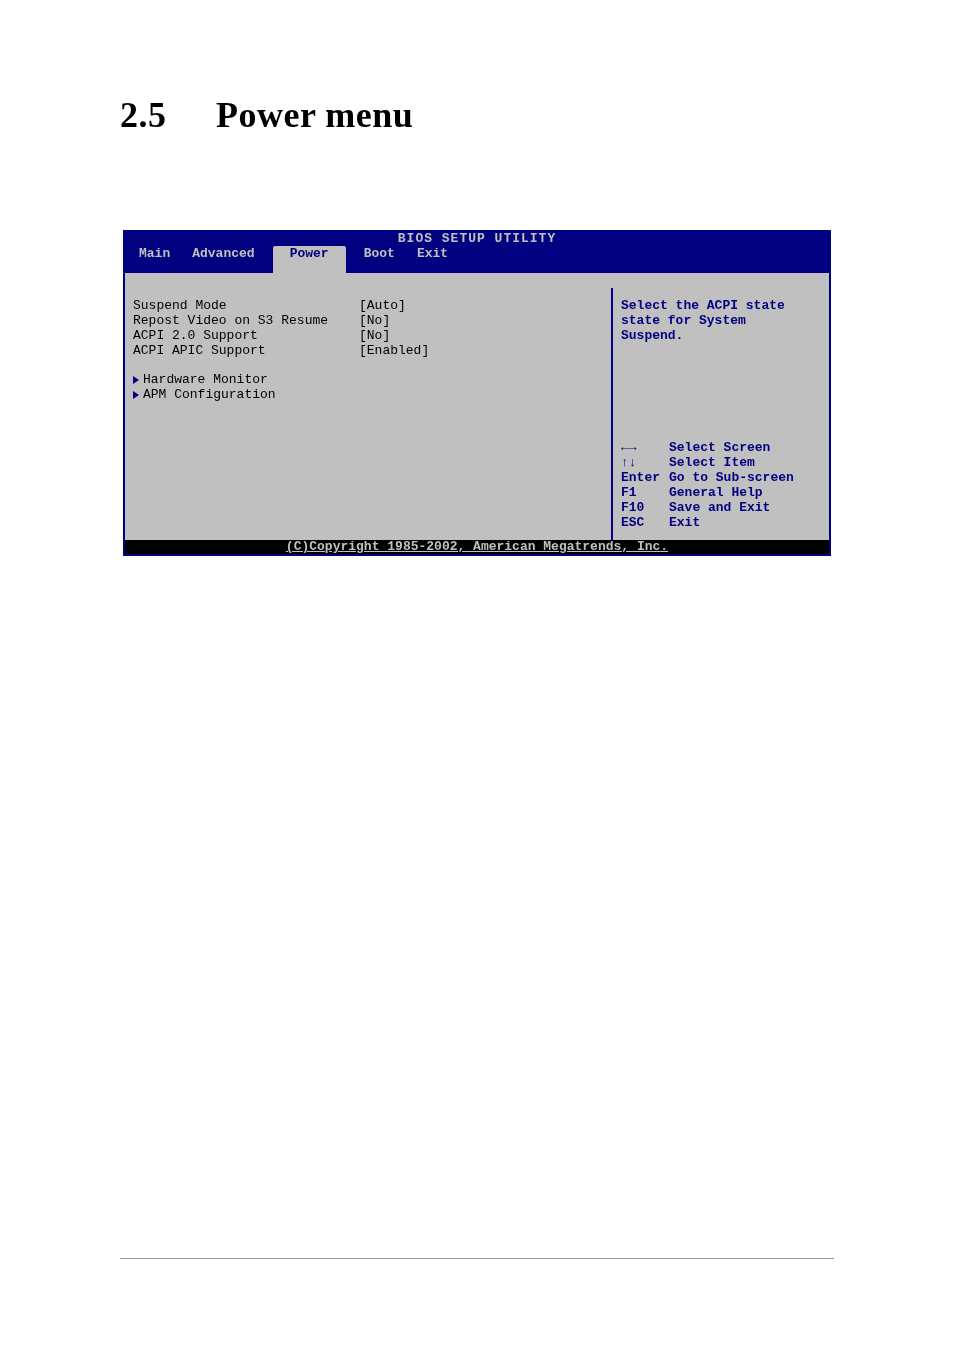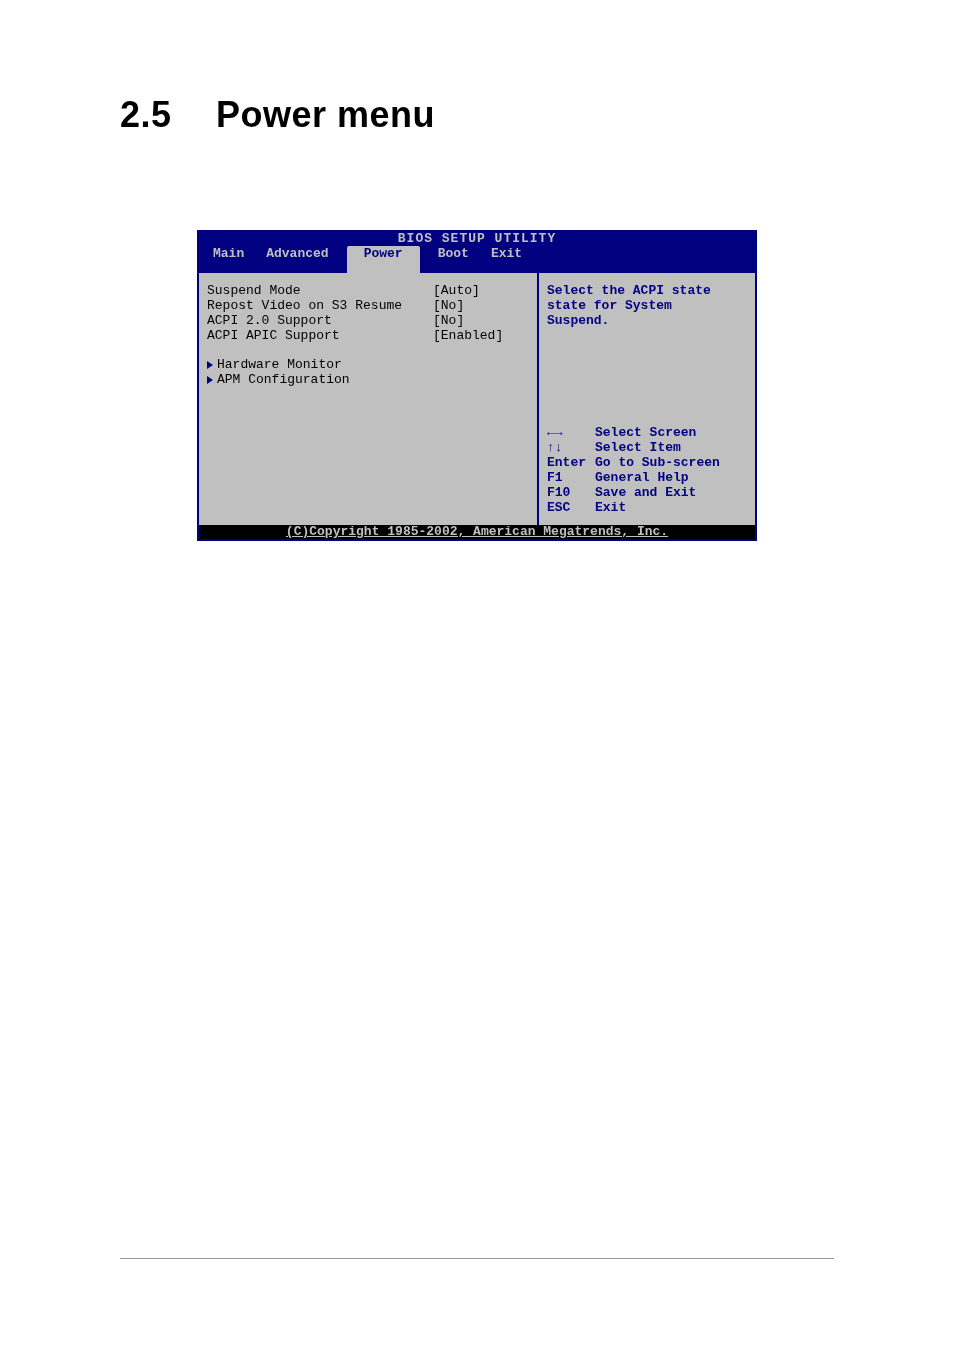--- a/index.html
+++ b/index.html
@@ -8,33 +8,33 @@
     background: #ffffff;
     width: 954px;
     height: 1351px;
     font-family: Arial, Helvetica, sans-serif;
     position: relative;
   }
   .page {
     padding: 80px 120px 0 120px;
   }
   .heading {
-    font-family: Liberation Sans, sans-serif;
+    font-family: Liberation Serif, serif;
     font-weight: 900;
     font-size: 36px;
     color: #000;
     margin: 14px 0 10px 0;
     letter-spacing: 0.5px;
   }
   .heading .num {
     display: inline-block;
     width: 96px;
   }
   .bios {
-    width: 560px;
+    width: 708px;
     margin: 94px auto 0 auto;
     background: #c0c0c0;
     border: 2px solid #000080;
     font-family: "Courier New", monospace;
     font-size: 13px;
     color: #000;
     box-sizing: border-box;
   }
   .bios-title {
     background: #000080;
@@ -62,20 +62,21 @@
   .bios-tab.active {
     background: #c0c0c0;
     color: #000080;
     border-top-left-radius: 2px;
     border-top-right-radius: 2px;
     padding: 0 17px;
   }
   .bios-body {
     display: flex;
     min-height: 252px;
+    margin-top: 15px;
   }
   .bios-left {
     flex: 1;
     border-right: 2px solid #000080;
     padding: 10px 8px;
   }
   .bios-right {
     width: 200px;
     padding: 10px 8px;
     color: #000080;

